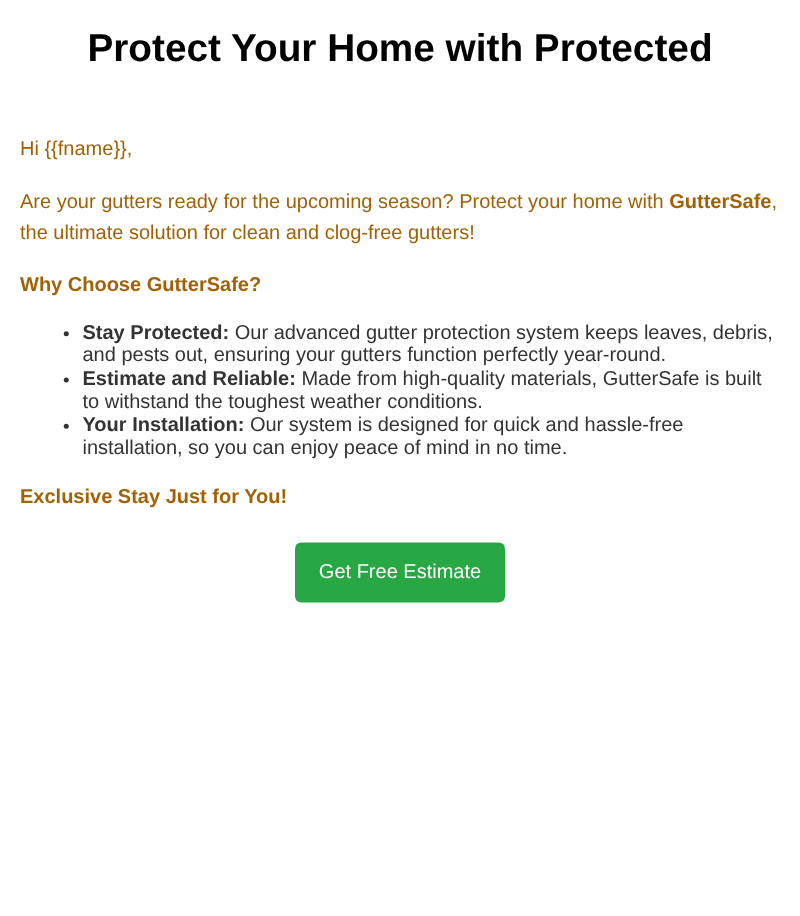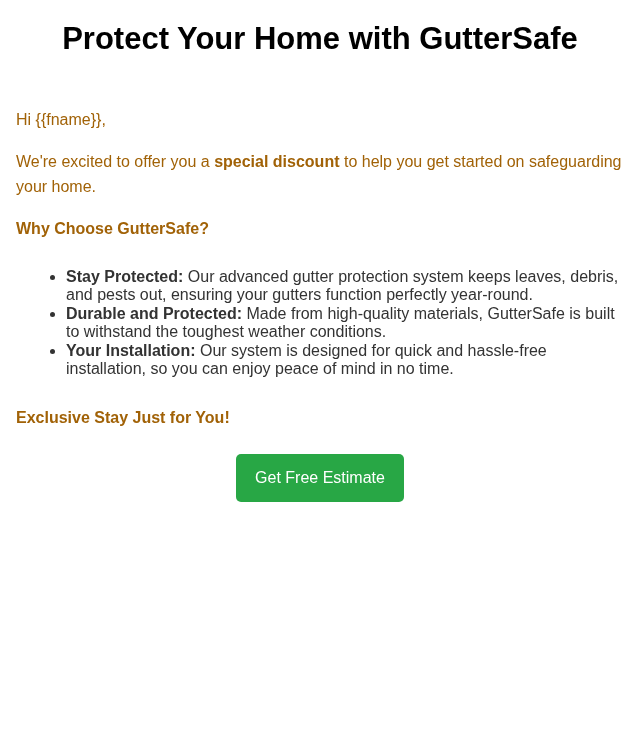--- a/index.html
+++ b/index.html
@@ -28,21 +28,21 @@
     line-height: 25px;
     color: #a16207;
     margin: 0 0 17px 0;
   }
 
   .email p.subhead {
     font-weight: bold;
   }
 
   .email ul {
-    margin: 27px 0;
+    margin: 17px 0;
     padding: 0 0 0 50px;
     font-size: 16px;
     line-height: 1.15;
     color: #333333;
   }
   .email li { margin: 0; }
 
   .btn-wrap {
     text-align: center;
     margin: 24px 0 0 0;
@@ -68,32 +68,32 @@
     line-height: 17px;
     color: #999999;
     text-align: center;
   }
 </style>
 </head>
 <body>
 
 <div class="email">
 
-  <h1>Protect Your Home with GutterSafe</h1>
+  <h1>Protect Your Home with Protected</h1>
 
   <p>Hi {{fname}},</p>
 
+  <p>Are your gutters ready for the upcoming season? Protect your home with <strong>GutterSafe</strong>, the ultimate solution for clean and clog-free gutters!</p>
 
-  <p>We're excited to offer you a <strong>special discount</strong> to help you get started on safeguarding your home.</p>
 
   <p class="subhead">Why Choose GutterSafe?</p>
 
   <ul>
     <li><strong>Stay Protected:</strong> Our advanced gutter protection system keeps leaves, debris, and pests out, ensuring your gutters function perfectly year-round.</li>
-    <li><strong>Durable and Protected:</strong> Made from high-quality materials, GutterSafe is built to withstand the toughest weather conditions.</li>
+    <li><strong>Estimate and Reliable:</strong> Made from high-quality materials, GutterSafe is built to withstand the toughest weather conditions.</li>
     <li><strong>Your Installation:</strong> Our system is designed for quick and hassle-free installation, so you can enjoy peace of mind in no time.</li>
   </ul>
 
   <p class="subhead">Exclusive Stay Just for You!</p>
 
 
   <div class="btn-wrap">
     <a href="#" class="btn">Get Free Estimate</a>
   </div>
 

